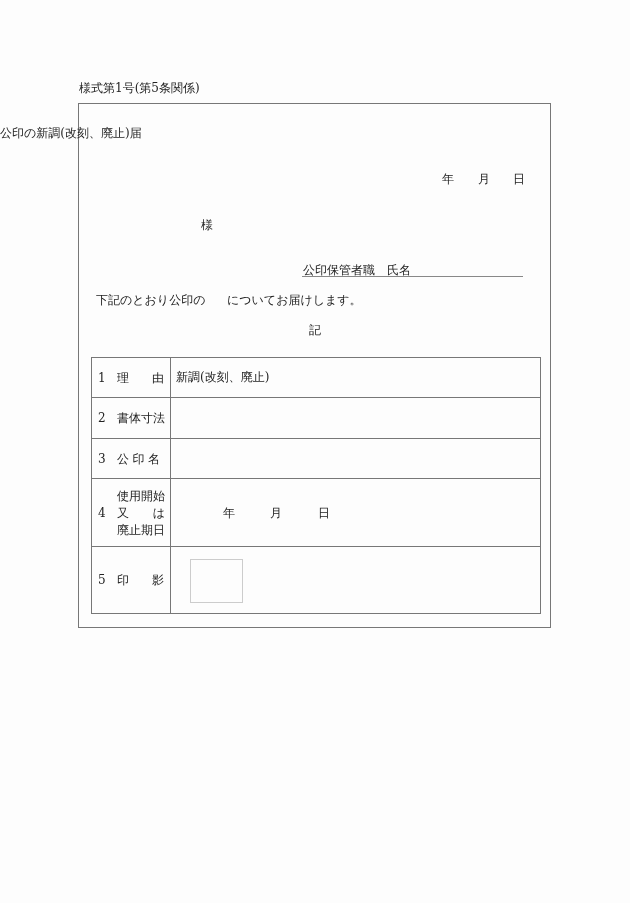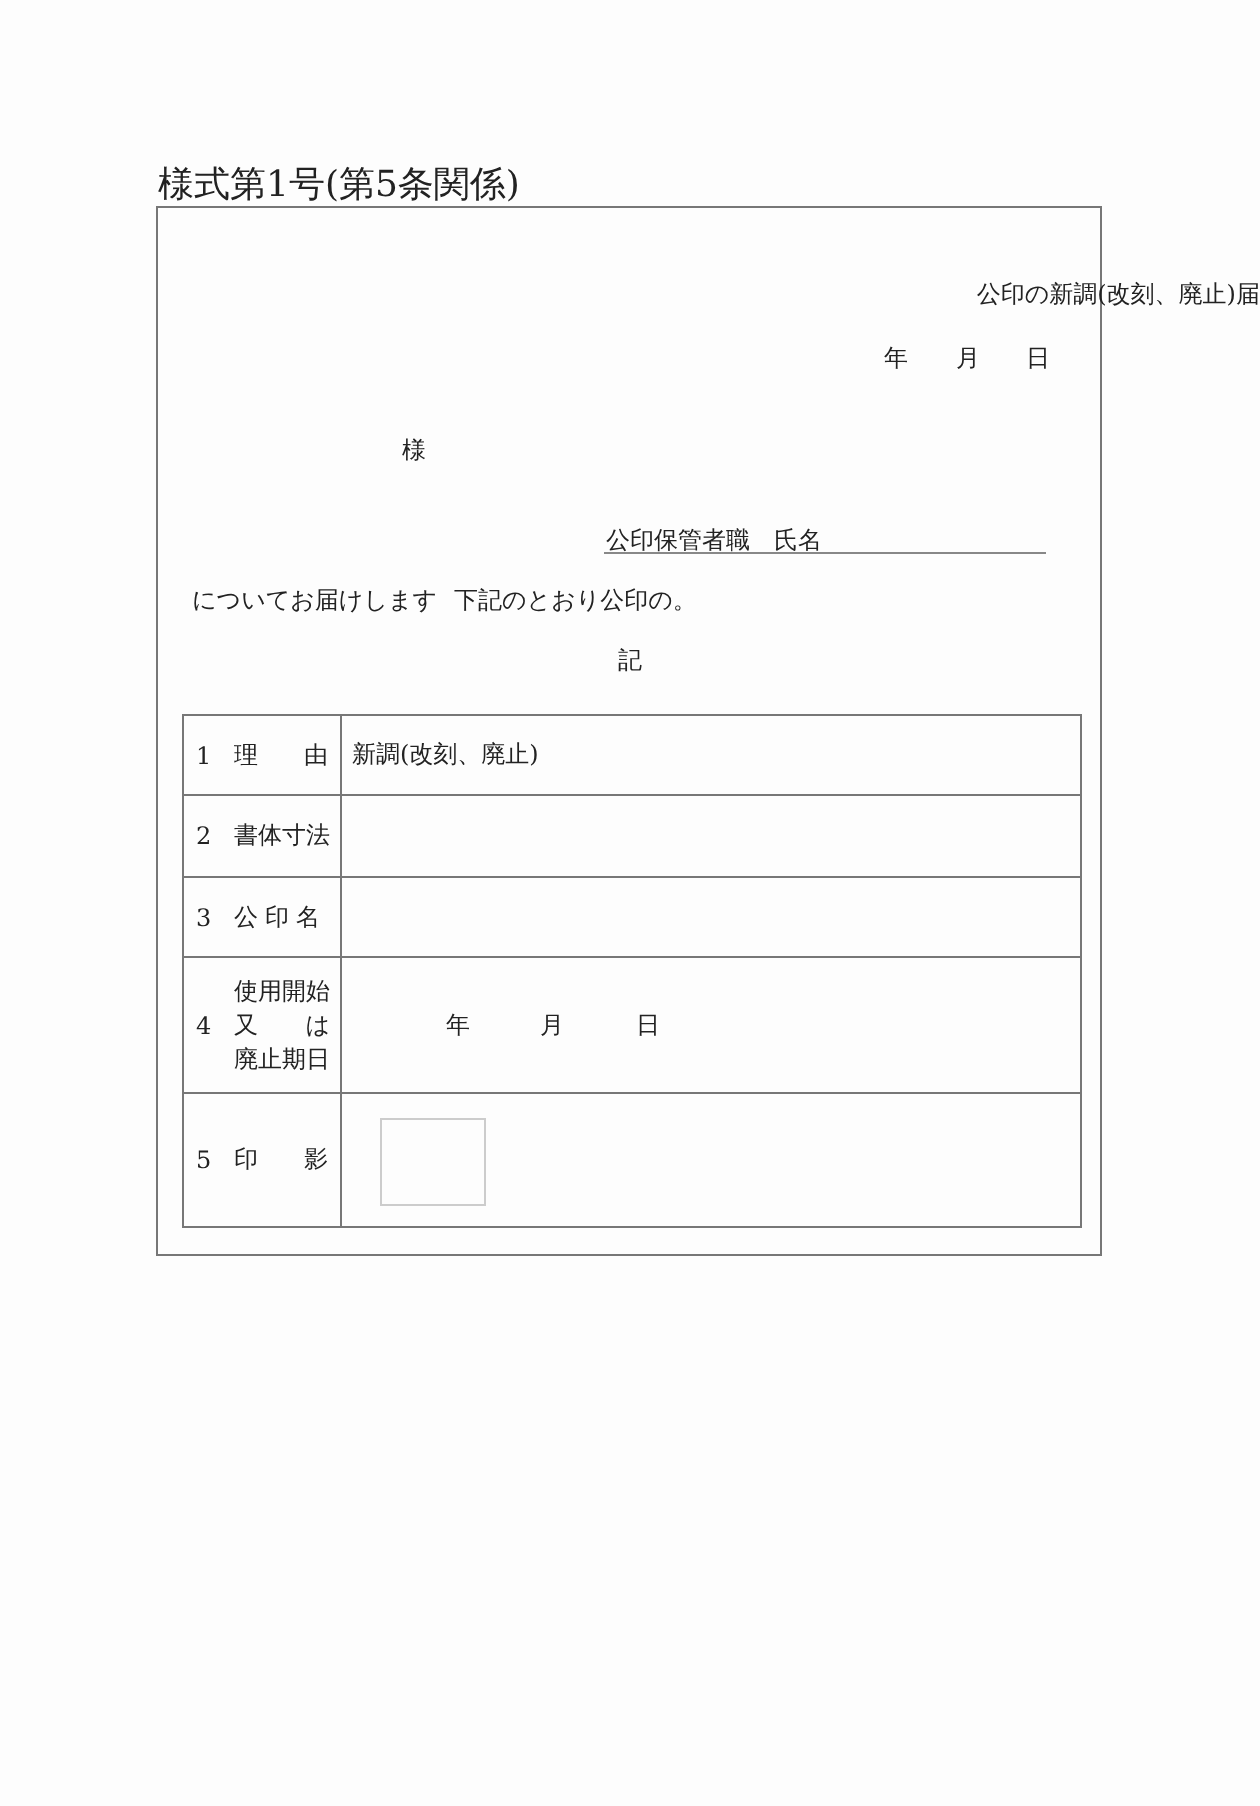--- a/index.html
+++ b/index.html
@@ -1,21 +1,21 @@
 <!DOCTYPE html>
 <html><head>
 <meta charset="utf-8">
 <style>
   html, body { margin:0; padding:0; }
   body { width:630px; height:903px; background:#fdfdfd; position:relative; overflow:hidden;
     font-family:"DejaVu Serif","Liberation Serif",serif; color:#222; font-size:12px; }
   .abs { position:absolute; white-space:nowrap; }
-  #form-label { left:79px; top:80px; font-size:18px; }
+  #form-label { left:79px; top:80px; font-size:12px; }
   #outer { left:78px; top:103px; width:473px; height:525px; border:1px solid #777; box-sizing:border-box; }
-  #title { left:0; width:630px; text-align:right; top:125px; padding-left:0;margin-top:14px; }
+  #title { left:0; width:630px; text-align:left; top:125px; padding-left:0; }
   #title span { display:inline-block; margin-left:0; }
   #date-y { left:442px; top:171px; }
   #date-m { left:478px; top:171px; }
   #date-d { left:513px; top:171px; }
   #addressee { left:201px; top:217px; }
   #custodian { left:303px; top:262px;font-family:Liberation Serif, serif; }
   #custodian-line { left:302px; top:276px; width:221px; border-top:1px solid #888; }
   #notice-a { left:96px; top:292px; }
   #notice-b { left:227px; top:292px; }
   #ki { left:309px; top:322px; }
@@ -40,22 +40,22 @@
 
 <div class="abs" id="form-label">様式第1号(第5条関係)</div>
 <div class="abs" id="outer"></div>
 <div class="abs" id="title"><span>公印の新調(改刻、廃止)届</span></div>
 <div class="abs" id="date-y">年</div>
 <div class="abs" id="date-m">月</div>
 <div class="abs" id="date-d">日</div>
 <div class="abs" id="addressee">様</div>
 <div class="abs" id="custodian">公印保管者職　氏名</div>
 <div class="abs" id="custodian-line"></div>
-<div class="abs" id="notice-a">についてお届けします</div>
-<div class="abs" id="notice-b">下記のとおり公印の。</div>
+<div class="abs" id="notice-a">下記のとおり公印の</div>
+<div class="abs" id="notice-b">についてお届けします。</div>
 <div class="abs" id="ki">記</div>
 
 <table id="details">
   <tbody>
       <tr class="row1">
     <td class="lab">
       <span class="num">1</span>
       <span class="lbl">
         <span>理</span>
         <span>由</span>

